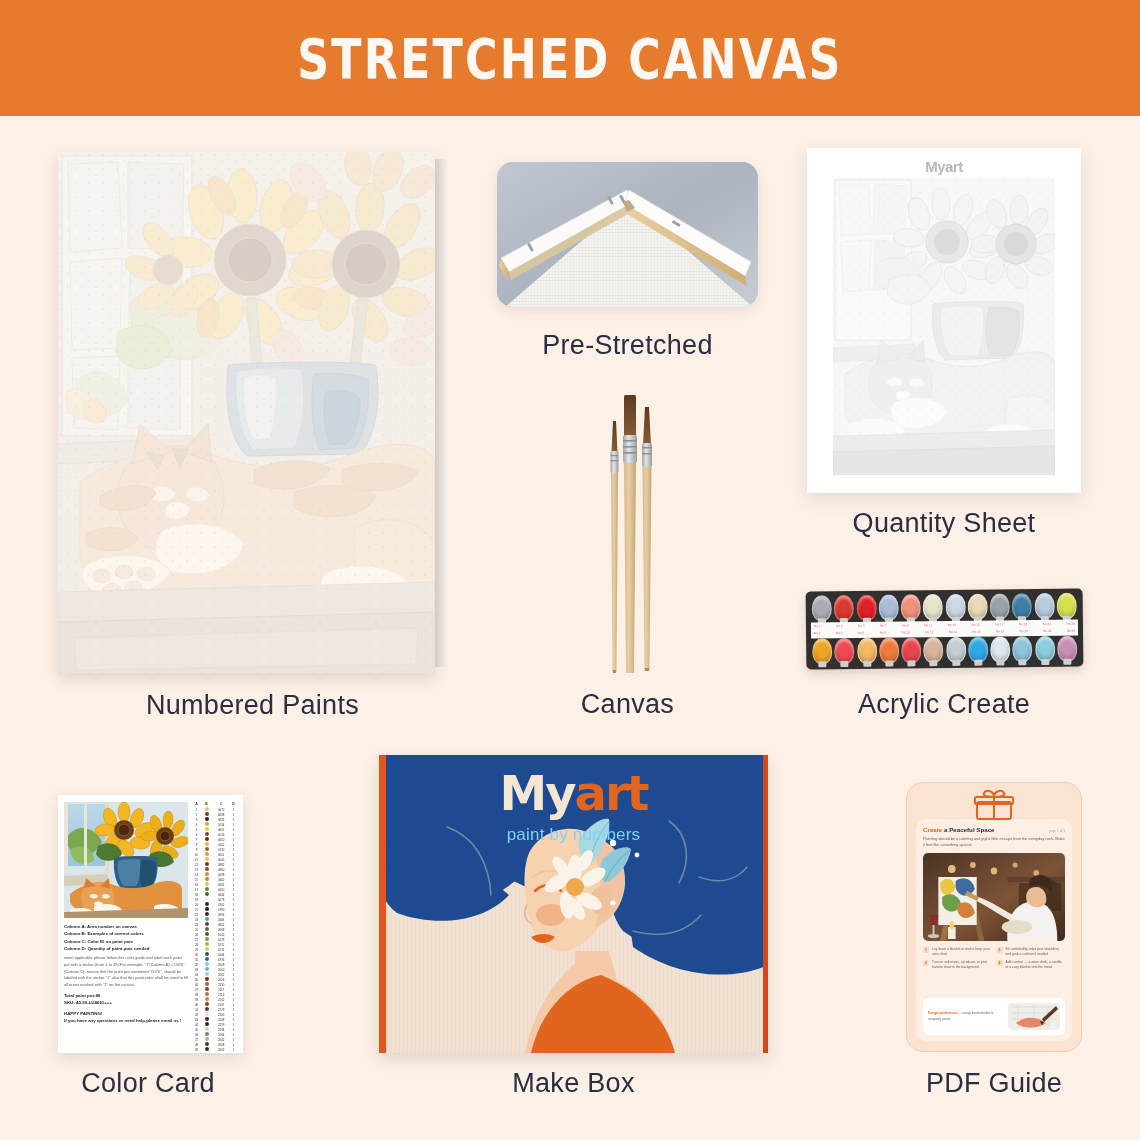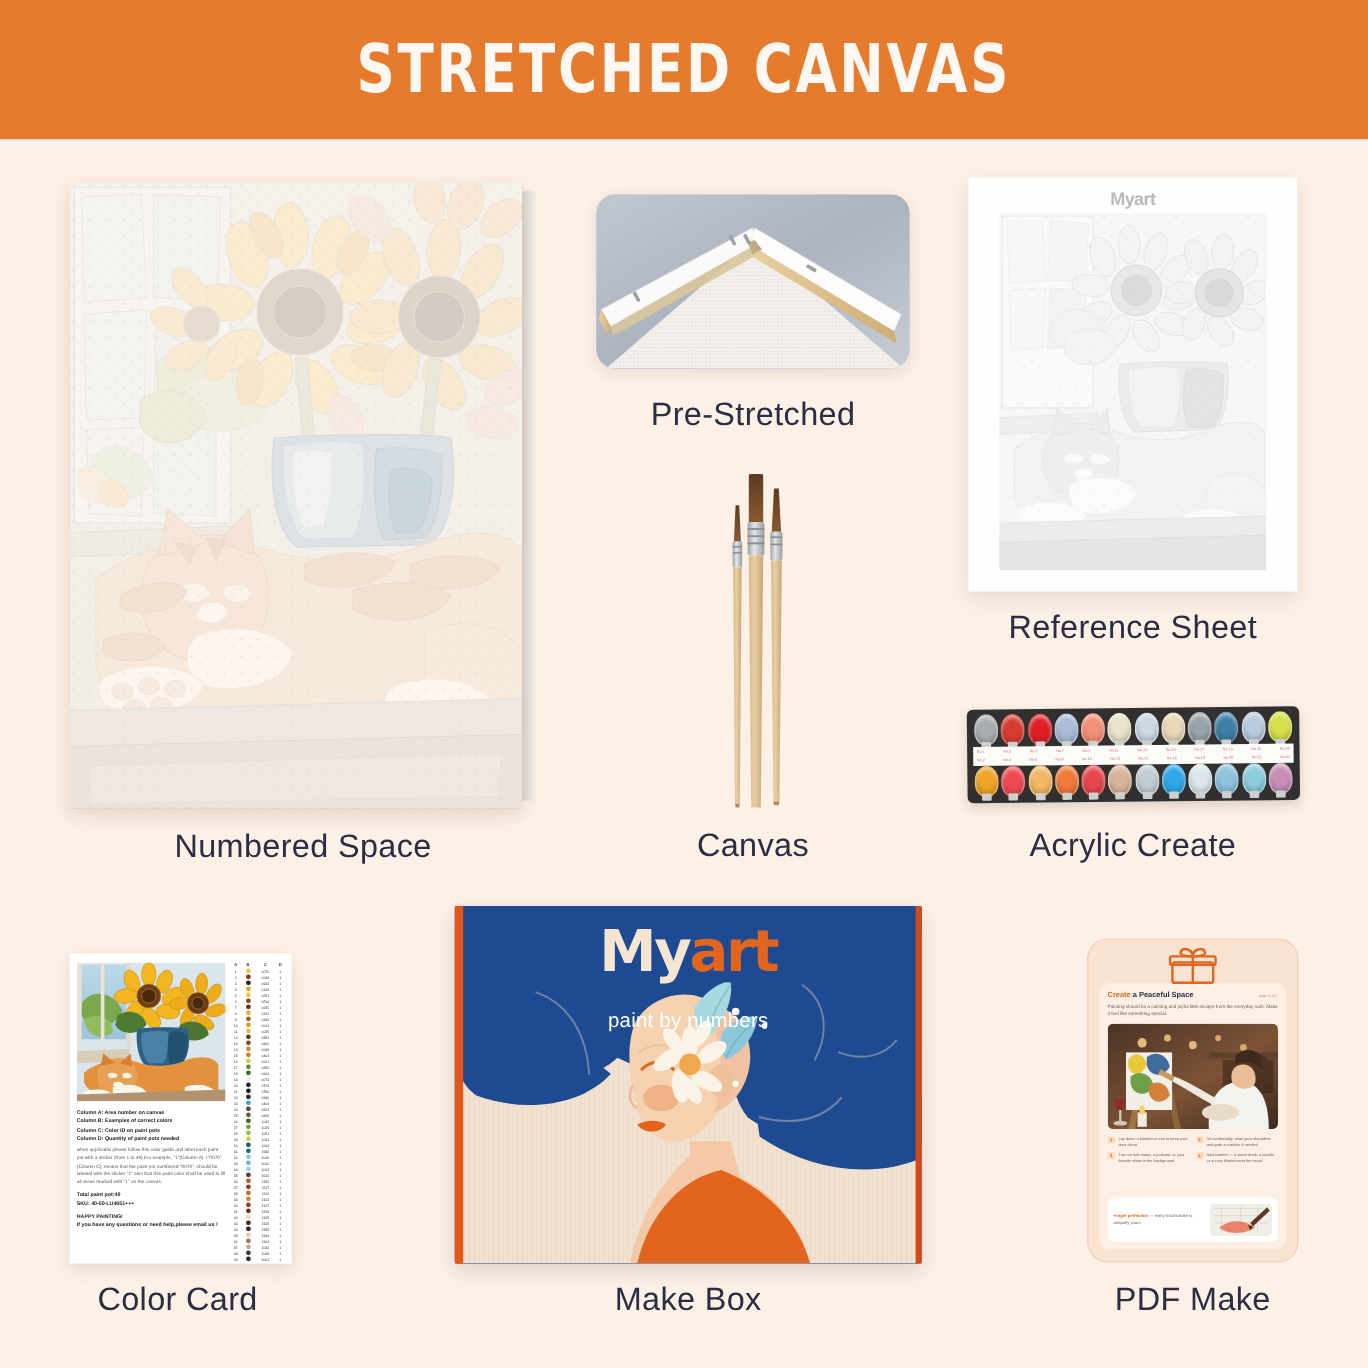--- a/index.html
+++ b/index.html
@@ -319,21 +319,21 @@
         <path d="M0 440 L377 430 L377 470 L0 482 Z" fill="#ddd8d2" stroke="#c9c4bd" stroke-width=".8"></path>
         <path d="M0 470 L377 460 L377 522 L0 522 Z" fill="#d3cec7" stroke="#bfbab3" stroke-width=".8"></path>
         <path d="M16 486 L360 476 L358 512 L18 518 Z" fill="#dcd7d0" stroke="#c8c3bc" stroke-width=".6"></path>
 
         <rect width="377" height="522" fill="url(#dots)"></rect>
         <rect width="377" height="522" fill="#fdf6ee" opacity=".55"></rect>
       </svg>
     </div>
   </div>
 </div>
-<div class="item-label" style="left:58px; top:690px; width:389px;">Numbered Space</div>
+<div class="item-label" style="left:58px; top:690px; width:389px;">Numbered Paints</div>
 
 <div class="prestretch-wrap">
   <div class="prestretch-img">
     <svg viewBox="0 0 261 145" preserveAspectRatio="none">
       <defs>
         <linearGradient id="bgps" x1="0" y1="0" x2="1" y2="1">
           <stop offset="0" stop-color="#c0c6cf"></stop>
             <stop offset=".5" stop-color="#a9b1bd"></stop>
             <stop offset="1" stop-color="#c6cbd3"></stop>
         </linearGradient>
@@ -440,21 +440,21 @@
         <path d="M156 250 C176 242 200 246 210 260 C200 276 174 278 158 270 C150 264 150 254 156 250 Z" fill="#fafafa" stroke="#e7e7e7" stroke-width=".6"></path>
 
         <path d="M0 258 L222 252 L222 274 L0 282 Z" fill="#dedede" stroke="#cccccc" stroke-width=".6"></path>
         <path d="M0 274 L222 268 L222 297 L0 297 Z" fill="#d4d4d4" stroke="#c2c2c2" stroke-width=".6"></path>
         <rect width="222" height="297" fill="url(#gdots)"></rect>
         <rect width="222" height="297" fill="#ffffff" opacity=".42"></rect>
       </svg>
     </div>
   </div>
 </div>
-<div class="item-label ref-label">Reference Sheet</div>
+<div class="item-label ref-label">Quantity Sheet</div>
 
 <div class="brush-wrap">
   <svg viewBox="0 0 96 290" preserveAspectRatio="none">
     <defs>
       <linearGradient id="hg" x1="0" y1="0" x2="1" y2="0">
         <stop offset="0" stop-color="#d9b887"></stop>
           <stop offset=".4" stop-color="#e6cfa6"></stop>
           <stop offset="1" stop-color="#c9a573"></stop>
       </linearGradient>
       <linearGradient id="fg" x1="0" y1="0" x2="1" y2="0">
@@ -1029,21 +1029,21 @@
       <circle cx="234" cy="88" r="3.2" fill="#ffffff"></circle>
       <circle cx="258" cy="100" r="2.4" fill="#ffffff"></circle>
       <circle cx="234" cy="148" r="2.6" fill="#ffffff"></circle>
     </svg>
 
     <div style="position:absolute; left:0; right:0; top:14px; text-align:center;">
       <div style="font-size:48px; font-weight:bold; letter-spacing:-2px; line-height:1;
                   font-family:'DejaVu Sans','Liberation Sans',sans-serif;">
         <span style="color:#F5E6D3;">My</span><span style="color:#E2651F;">art</span>
       </div>
-      <div style="color:#ffffff; font-size:17px; margin-top:24px; letter-spacing:.2px;">paint by numbers</div>
+      <div style="color:#7dd3fc; font-size:17px; margin-top:8px; letter-spacing:.2px;">paint by numbers</div>
     </div>
   </div>
   <div class="box-edge"></div>
   <div class="box-edge-r"></div>
 </div>
 <div class="item-label box-label">Make Box</div>
 
 <div class="pdf-wrap">
   <div class="pdf-card">
     <div class="gift-icon">
@@ -1141,13 +1141,13 @@
             </g>
             <path d="M8 20 C18 12 30 14 38 20 C30 26 14 26 8 20 Z" fill="#e8836c"></path>
             <path d="M34 16 L48 3 L50 6 L36 19 Z" fill="#5a3a22"></path>
             <path d="M32 18 L36 19 L34 22 Z" fill="#3a2414"></path>
           </svg>
         </div>
       </div>
     </div>
   </div>
 </div>
-<div class="item-label pdf-label">PDF Make</div>
+<div class="item-label pdf-label">PDF Guide</div>
 
 </body></html>

